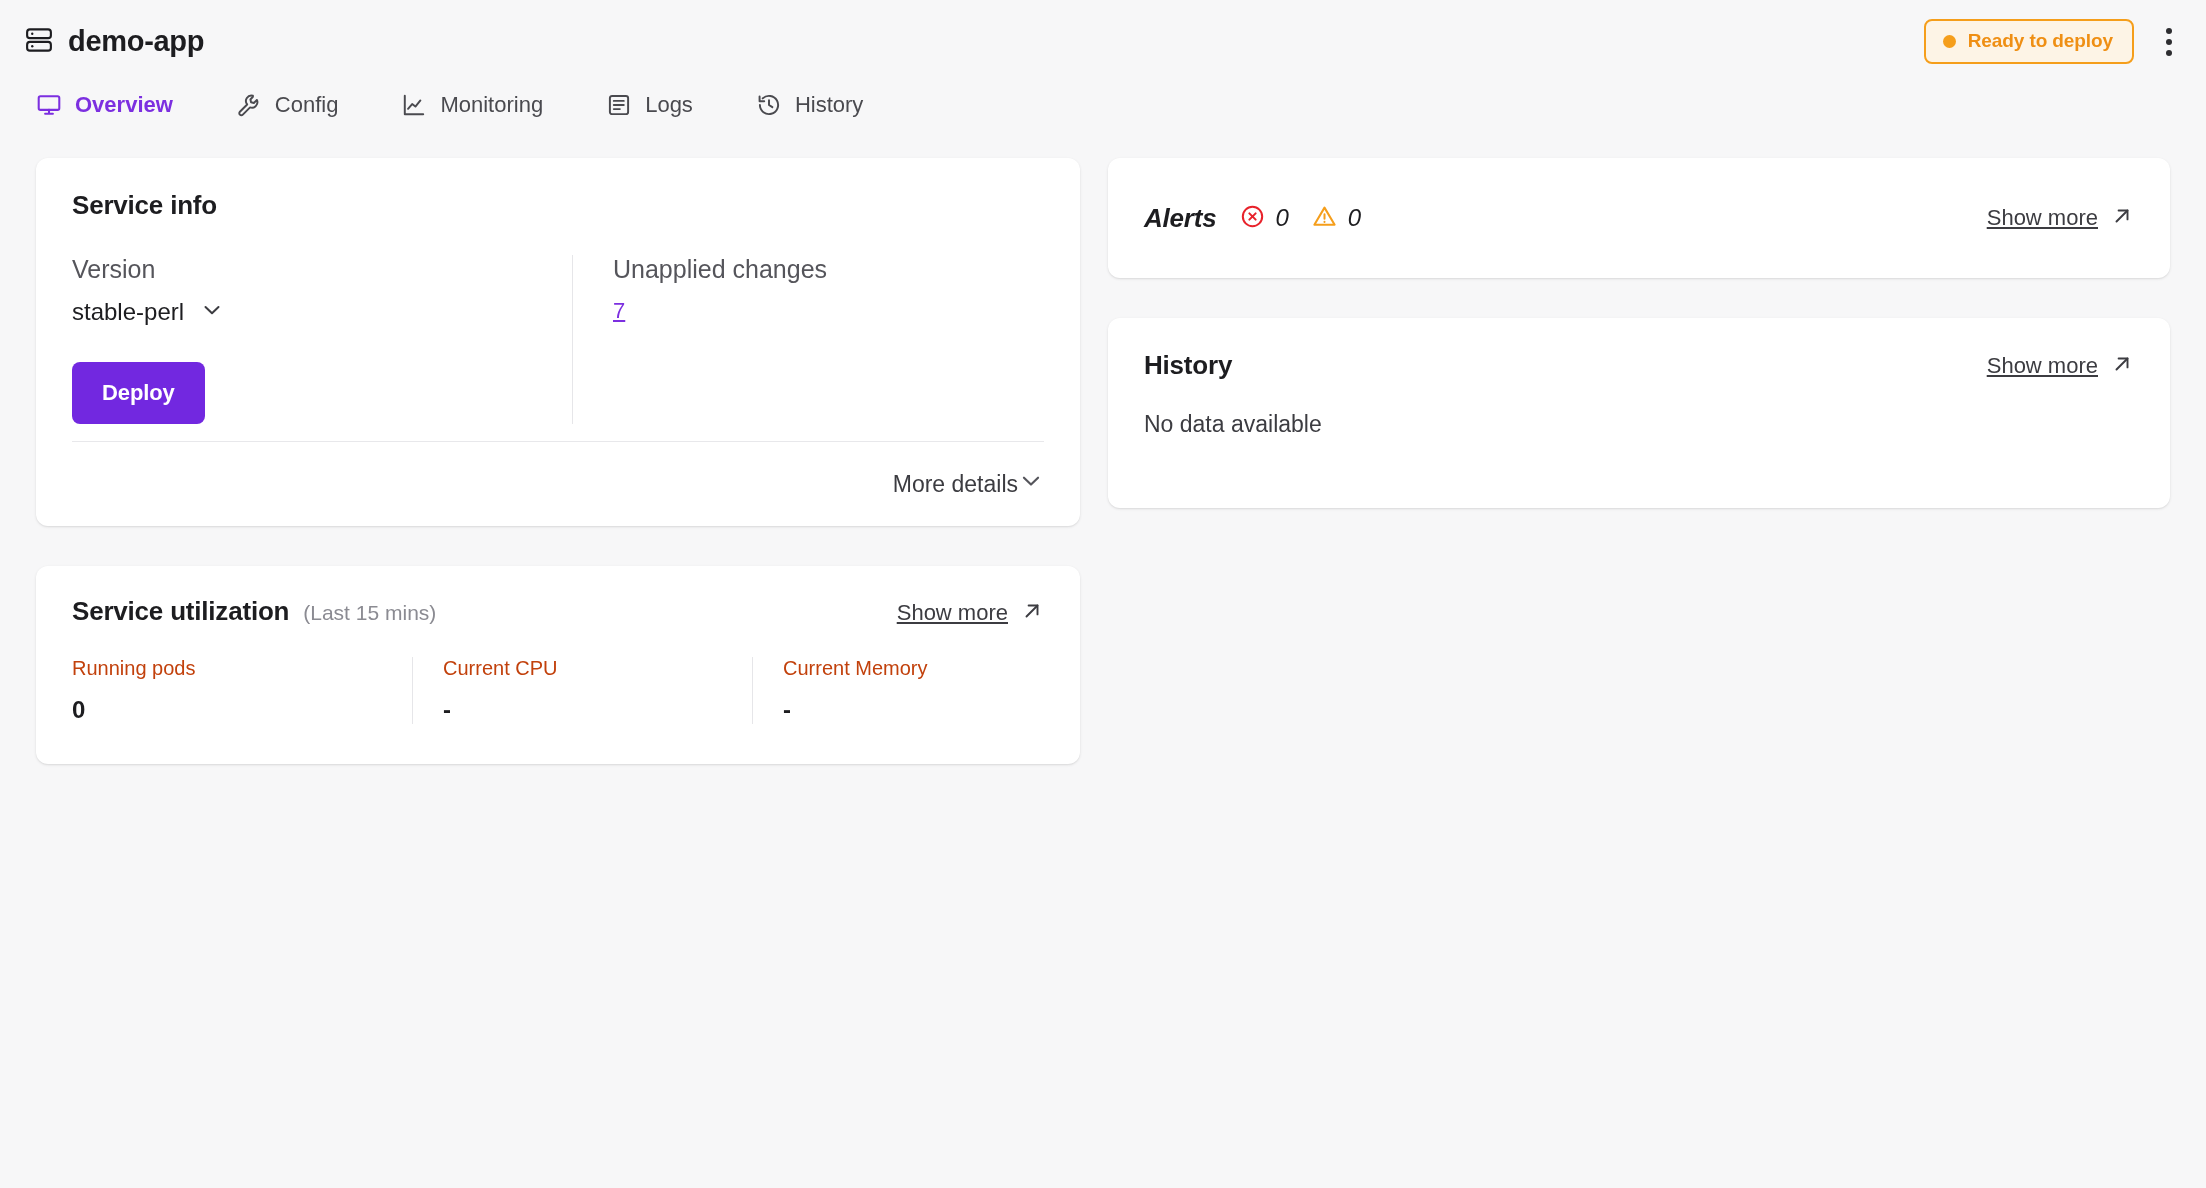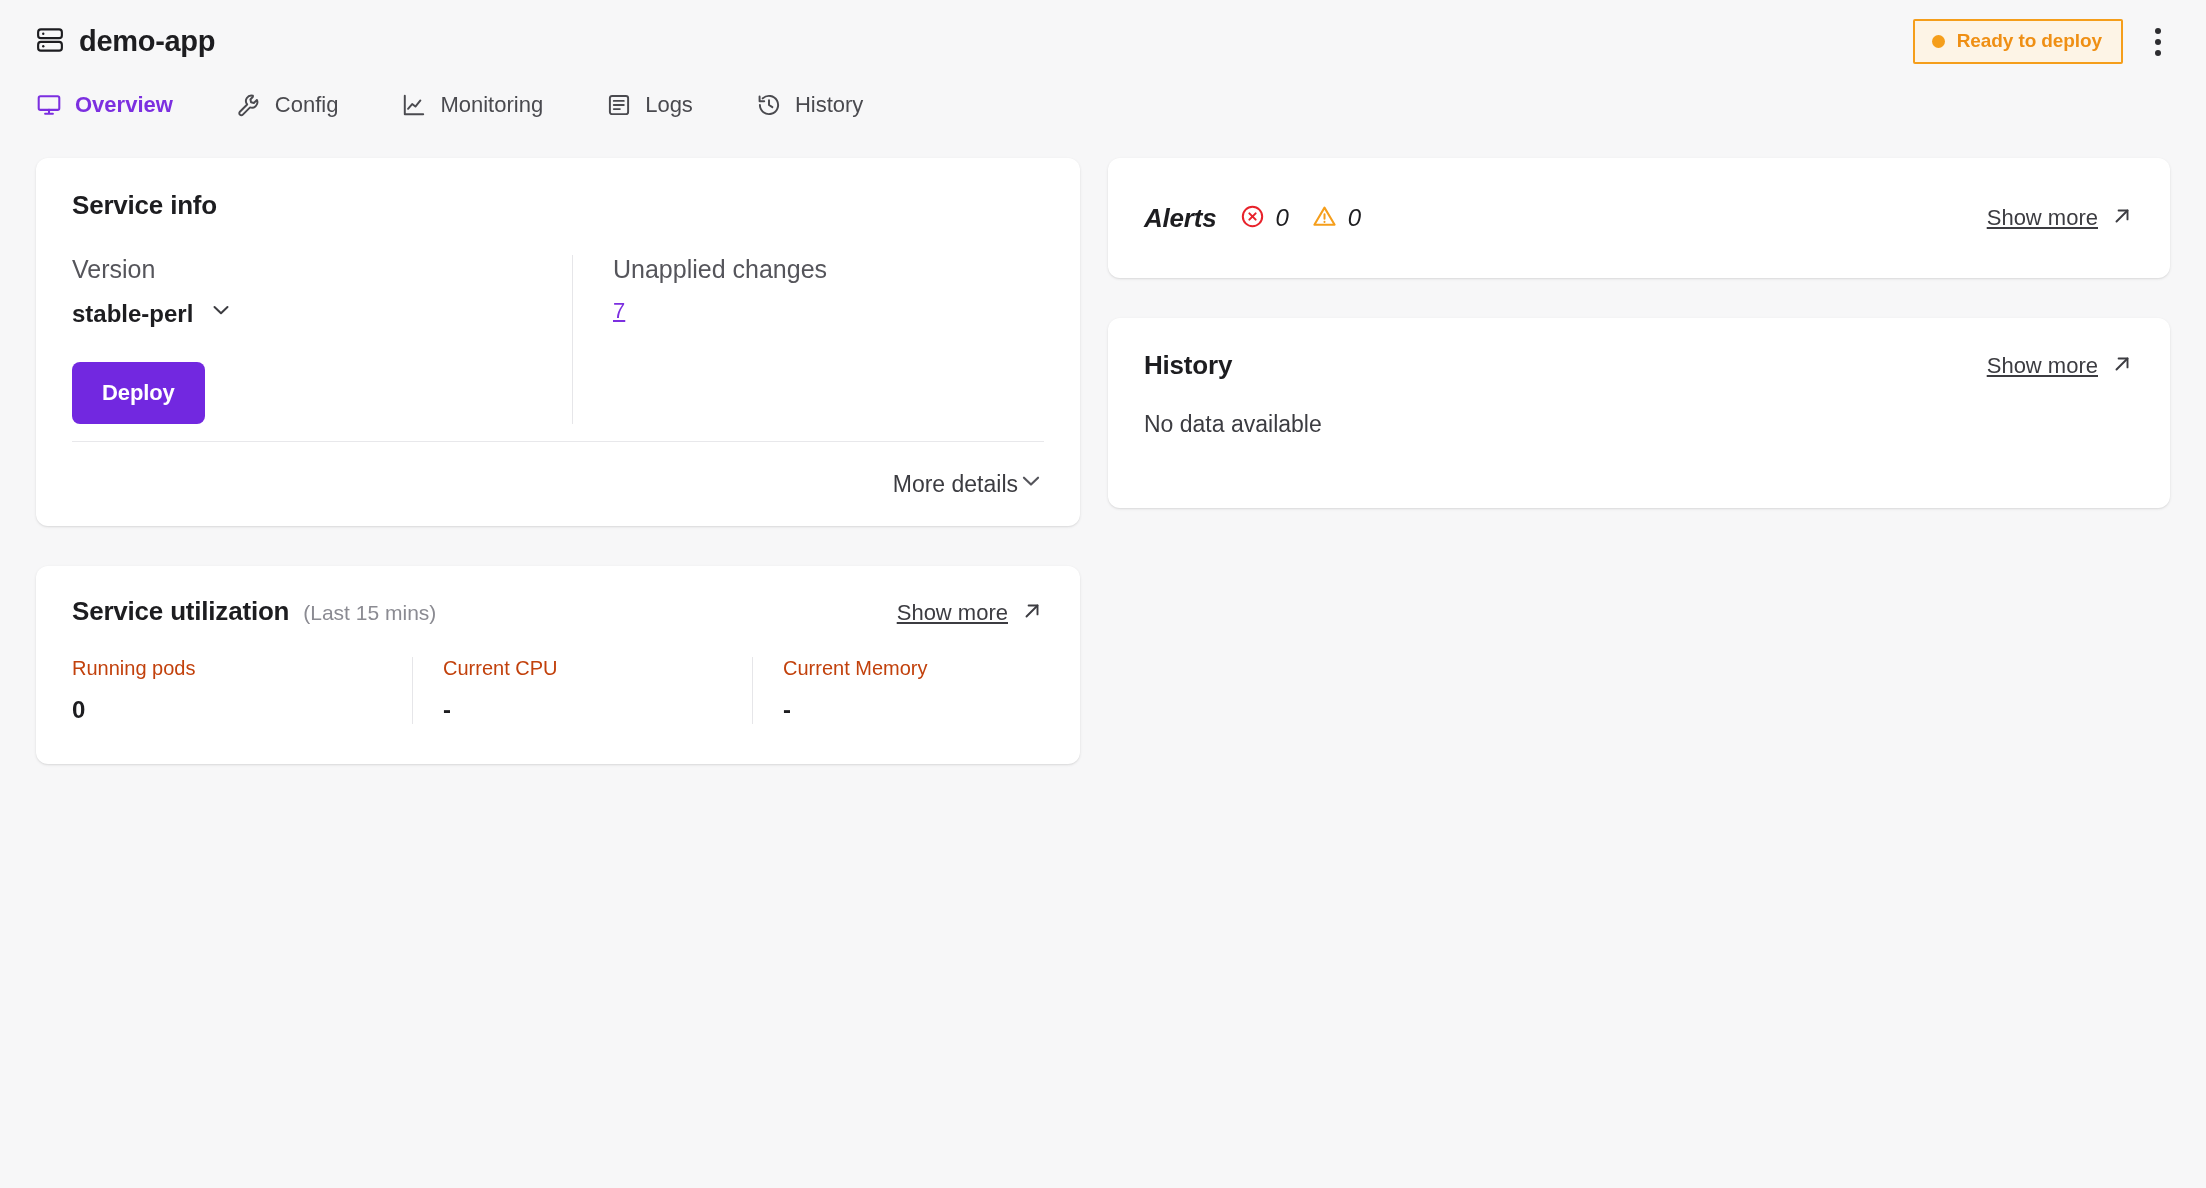--- a/index.html
+++ b/index.html
@@ -8,33 +8,33 @@
     height: 1188px;
     background: #f7f7f8;
     font-family: "Liberation Sans", sans-serif;
     -webkit-font-smoothing: antialiased;
   }
   .page { position: relative; width: 2206px; height: 1188px; overflow: hidden; }
 
   
   .header {
     position: absolute; left: 0; top: 0; width: 2206px; height: 83px;
-    display: flex; align-items: center; padding: 0 35px;
+    display: flex; align-items: center; padding: 0 24px;
   }
   .brand { display: flex; align-items: center; gap: 14px; }
   .brand-title {
     font-size: 29px; font-weight: bold; color: #1d1d20; letter-spacing: -0.3px;
   }
   .header-right {
     margin-left: auto; display: flex; align-items: center; gap: 22px;
   }
   .status-badge {
     display: flex; align-items: center; gap: 12px;
     border: 2px solid #f59e1b; background: #fdf4e6; color: #ef8f14;
-    border-radius: 2px; padding: 9px 19px 10px 17px;
+    border-radius: 8px; padding: 9px 19px 10px 17px;
     font-size: 19px; font-weight: bold; letter-spacing: -0.1px;
   }
   .status-dot { width: 13px; height: 13px; border-radius: 50%; background: #f59e1b; display:block; }
   .kebab { display: flex; flex-direction: column; gap: 5px; align-items: center;
            padding: 6px 10px; cursor: pointer; }
   .kebab i { width: 6px; height: 6px; border-radius: 50%; background: #2d2d30; display: block; }
 
   
   .tabs {
     position: absolute; left: 36px; top: 83px; height: 44px;
@@ -62,21 +62,21 @@
   
   .si { padding: 32px 36px 0 36px; height: 368px; position: relative; }
   .card-title { font-size: 26px; font-weight: bold; color: #1d1d20; letter-spacing: -0.2px; }
   .si-grid { display: flex; margin-top: 34px; }
   .si-cell { flex: 0 0 500px; }
   .si-cell.second {
     border-left: 1px solid #e6e6e9; padding-left: 40px; flex: 1 1 auto;
   }
   .field-label { font-size: 25px; color: #55555b; }
   .field-value { margin-top: 14px; font-size: 24px; color: #1d1d20; display: flex; align-items: center; }
-  .select-like { display: flex; align-items: flex-end; gap: 16px; cursor: pointer; font-weight: bold; }
+  .select-like { display: flex; align-items: flex-start; gap: 16px; cursor: pointer; }
   .link-purple {
     font-size: 22px; color: #7c2fe0; text-decoration: underline; cursor: pointer;
     margin-top: 14px; display: inline-block;
   }
   .deploy-btn {
     margin-top: 34px; background: #7228e0; color: #fff; border: none;
     border-radius: 8px; font-size: 22px; font-weight: bold;
     padding: 18px 30px; cursor: pointer; font-family: inherit; letter-spacing: -0.1px;
   }
   .si-divider {

